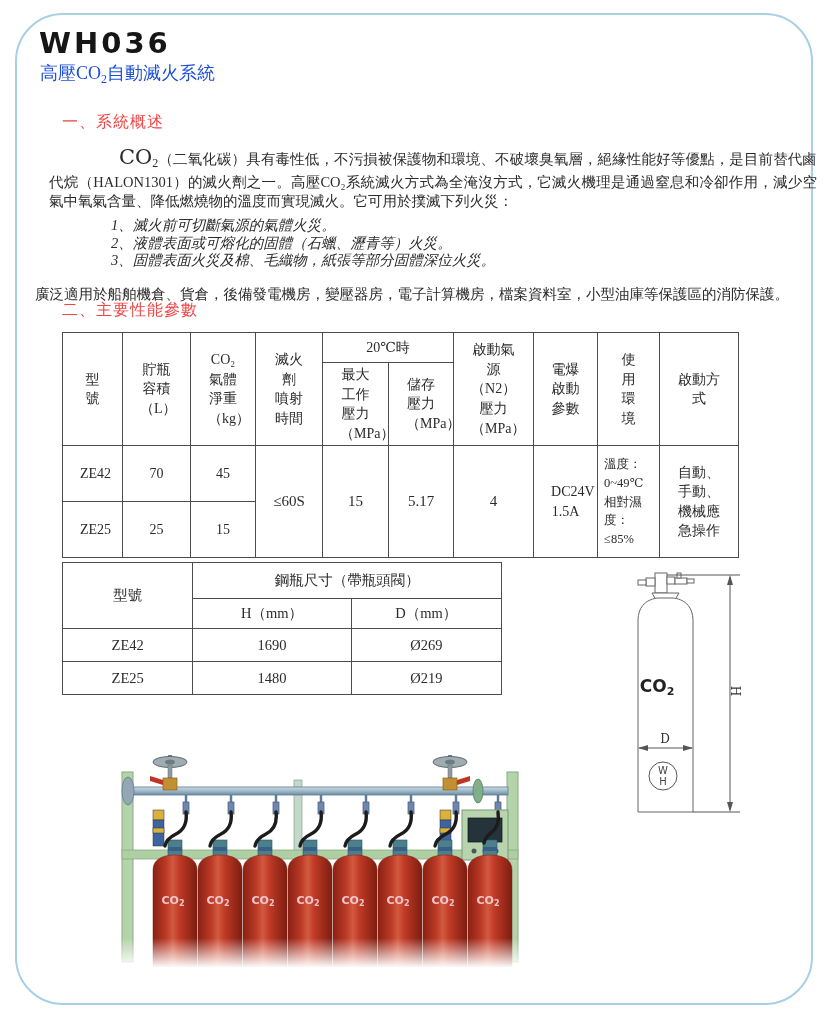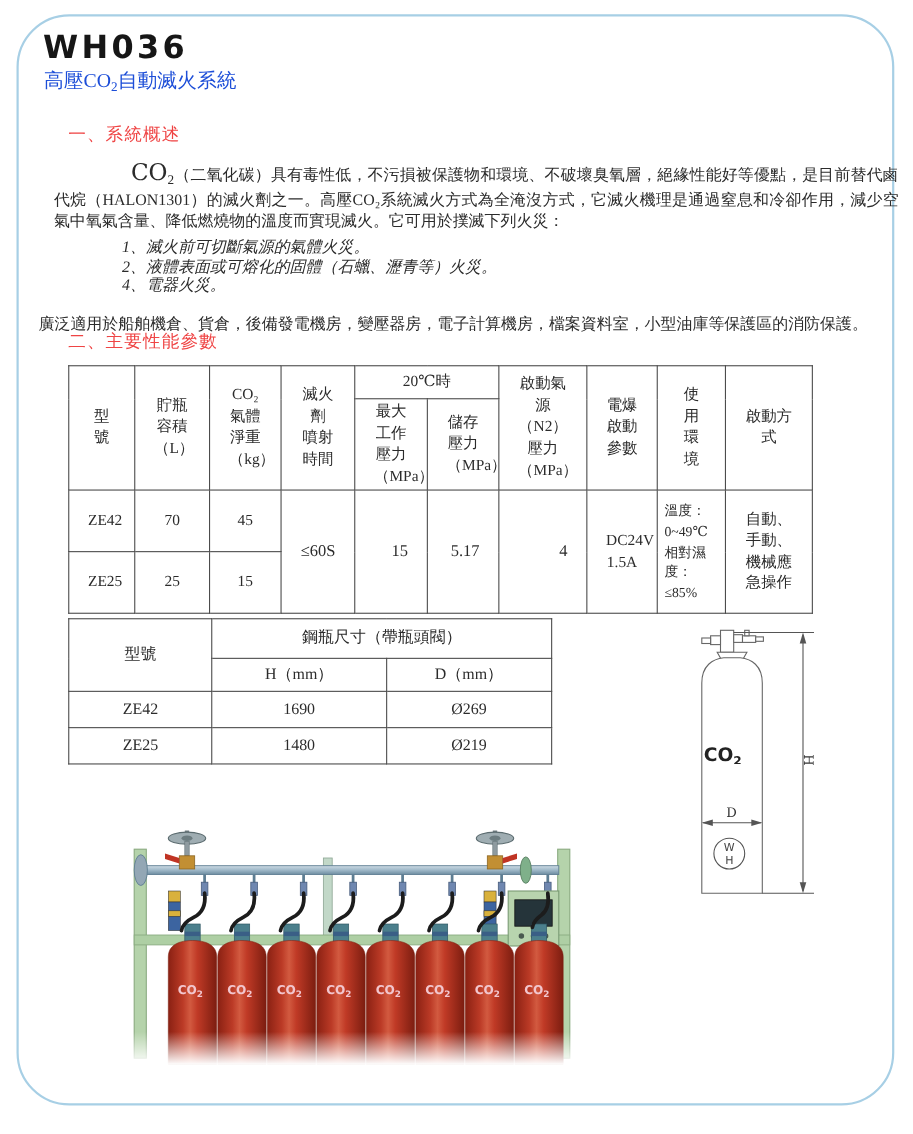--- a/index.html
+++ b/index.html
@@ -40,21 +40,21 @@
     position:absolute;left:35px;top:285px;width:770px;font-size:14.5px;margin:0;
   }
   table{border-collapse:collapse;table-layout:fixed;}
   td{
     border:1px solid #4c4c4c;text-align:center;vertical-align:middle;
     font-size:14px;line-height:1.4;white-space:pre-line;padding:2px 17px;
     overflow:hidden;
   }
   #perf-table{position:absolute;left:62px;top:332px;width:676px;}
   #perf-table .env-cell{text-align:left;font-size:12.5px;padding-left:6px;line-height:1.5;}
-  #perf-table .big-val{font-size:15px;text-align:right;}
+  #perf-table .big-val{font-size:15px;}
   #dim-table{position:absolute;left:62px;top:562px;width:440px;}
   #dim-table td{font-size:14.5px;}
   .svg-block{position:absolute;}
   #cylinder-diagram{left:608px;top:563px;}
   #system-photo{left:118px;top:752px;}
 </style>
 </head>
 <body>
 
 <div class="page-border"></div>
@@ -65,21 +65,21 @@
   <span>高壓</span><span>CO</span><span class="sub2">2</span><span>自動滅火系統</span>
 </div>
 
 <div class="sec-heading" id="sec1-heading">一、系統概述</div>
 
 <p class="intro-para"><span class="co-lead">CO</span><span class="co-lead-sub">2</span><span>（二氧化碳）具有毒性低，不污損被保護物和環境、不破壞臭氧層，絕緣性能好等優點，是目前替代鹵代烷（HALON1301）的滅火劑之一。高壓CO₂系統滅火方式為全淹沒方式，它滅火機理是通過窒息和冷卻作用，減少空氣中氧氣含量、降低燃燒物的溫度而實現滅火。它可用於撲滅下列火災：</span></p>
 
 <ul class="fire-list">
   <li>1、滅火前可切斷氣源的氣體火災。</li>
   <li>2、液體表面或可熔化的固體（石蠟、瀝青等）火災。</li>
-  <li>4、電器火災。</li>
+  <li>3、固體表面火災及棉、毛織物，紙張等部分固體深位火災。</li>
 </ul>
 
 <p class="apps-line">廣泛適用於船舶機倉、貨倉，後備發電機房，變壓器房，電子計算機房，檔案資料室，小型油庫等保護區的消防保護。</p>
 
 <div class="sec-heading" id="sec2-heading">二、主要性能參數</div>
 
 <table id="perf-table">
   <colgroup>
     <col style="width:60px">
       <col style="width:68px">

